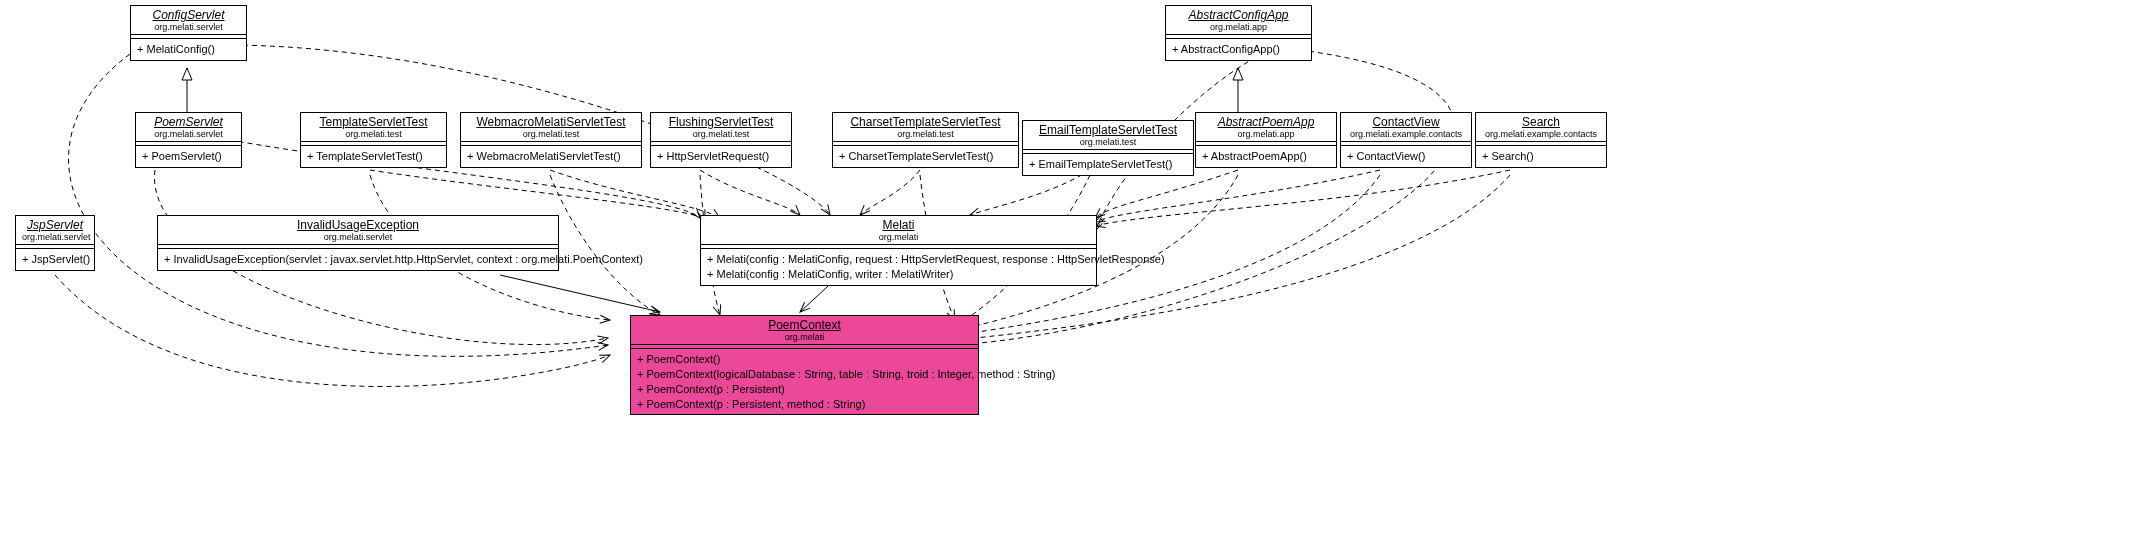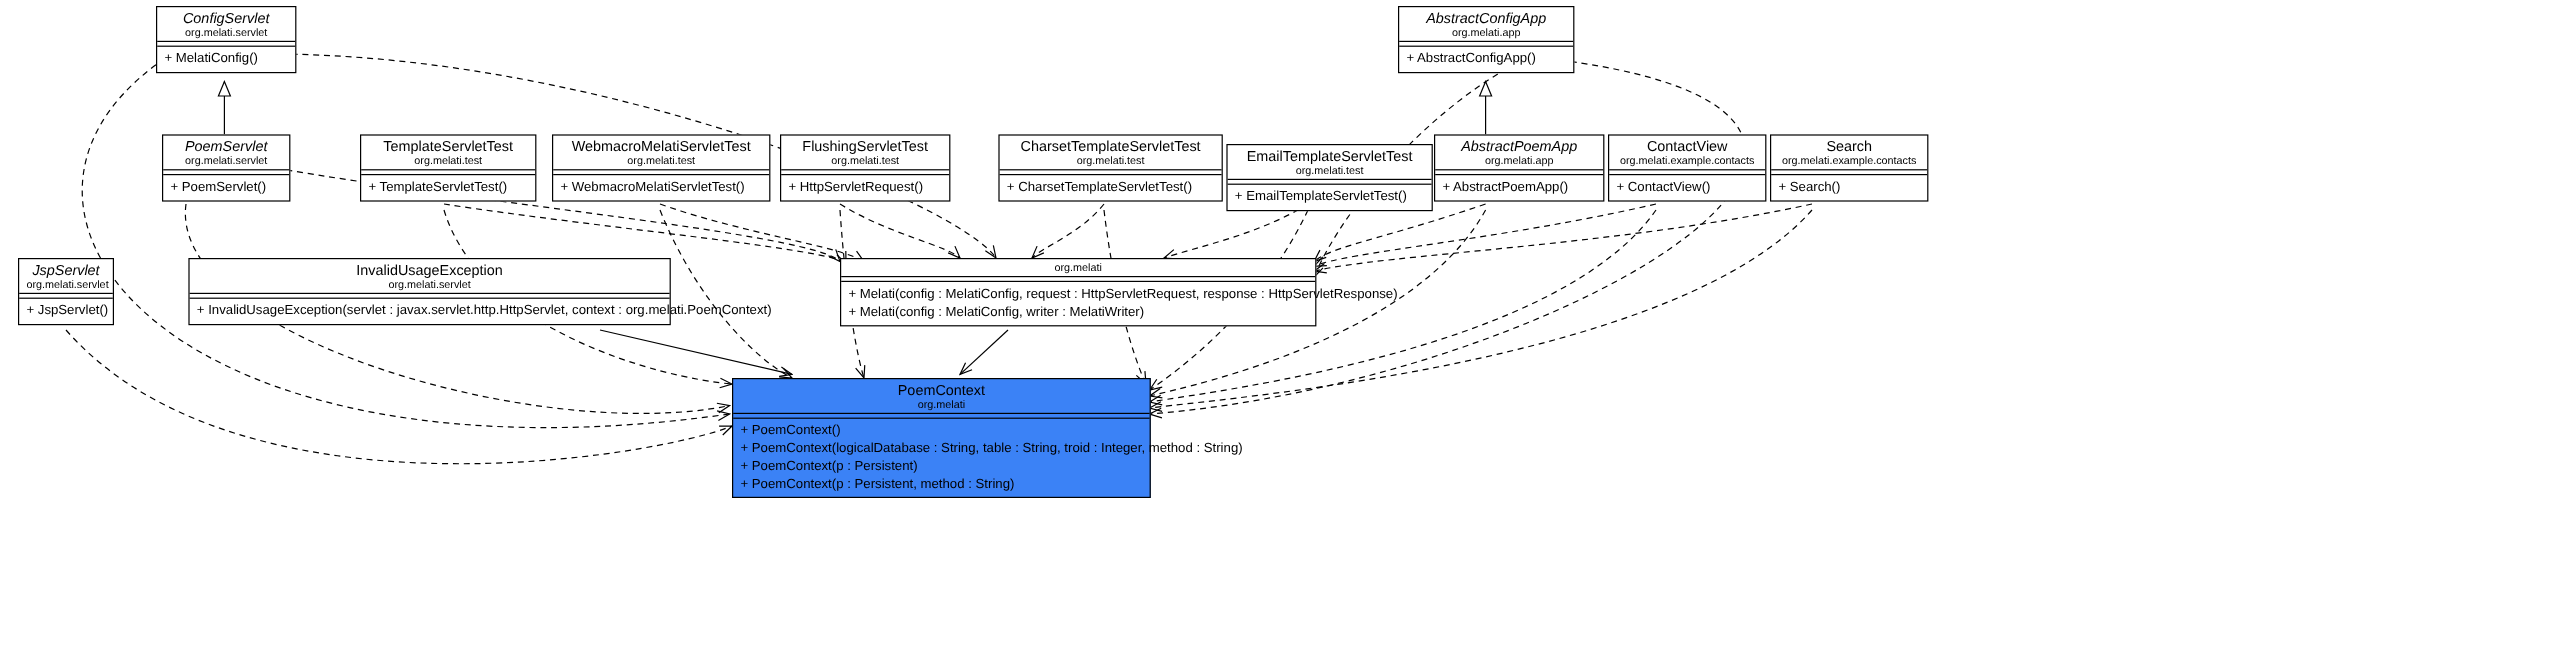--- a/index.html
+++ b/index.html
@@ -12,30 +12,32 @@
     position: relative;
     overflow: hidden;
   }
   .uml-class {
     position: absolute;
     border: 1px solid #000;
     background: #fff;
     font-size: 11px;
   }
   .uml-class.highlight {
-    background: #3b82f6;
+    background: #ec4899;
+    margin-left: 20px;
   }
   .uml-header {
     text-align: center;
     border-bottom: 1px solid #000;
     padding: 2px 6px;
   }
   .uml-header .name {
     font-weight: normal;
     font-size: 12px;
+    text-decoration: underline;
   }
   .uml-header .name.abstract {
     font-style: italic;
   }
   .uml-header .pkg {
     font-size: 9px;
   }
   .uml-sep {
     border-bottom: 1px solid #000;
     height: 3px;
@@ -238,20 +240,21 @@
       <div class="pkg">org.melati.servlet</div>
     </div>
   <div class="uml-sep"></div>
   <div class="uml-body">
       <div>+ InvalidUsageException(servlet : javax.servlet.http.HttpServlet, context : org.melati.PoemContext)</div>
     </div>
 </div>
 
 <div class="uml-class" style="left:700px;top:215px;width:395px">
   <div class="uml-header">
+      <div class="name">Melati</div>
       <div class="pkg">org.melati</div>
     </div>
   <div class="uml-sep"></div>
   <div class="uml-body">
     <div>+ Melati(config : MelatiConfig, request : HttpServletRequest, response : HttpServletResponse)</div>
     <div>+ Melati(config : MelatiConfig, writer : MelatiWriter)</div>
   </div>
 </div>
 
 <div class="uml-class highlight" style="left:610px;top:315px;width:347px">

